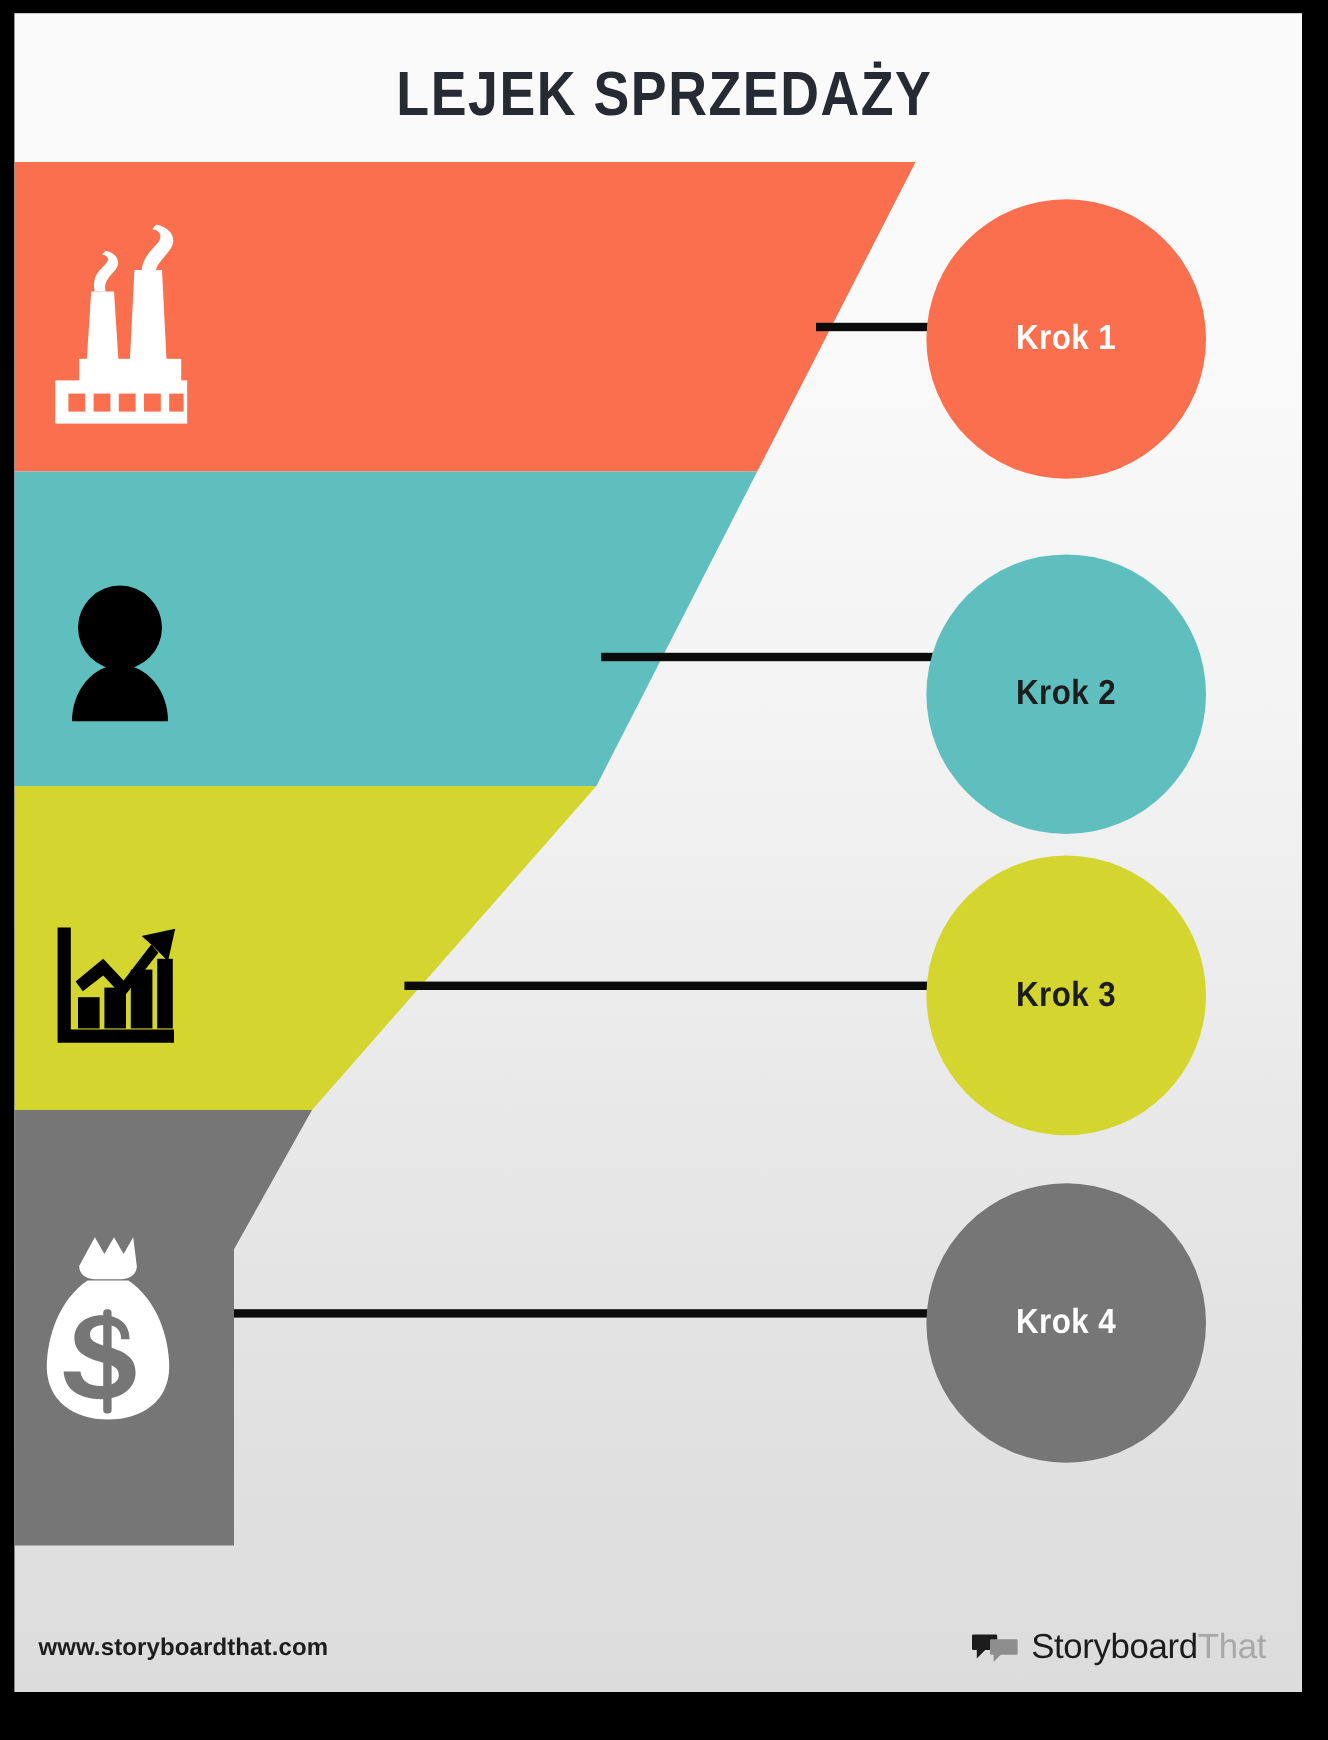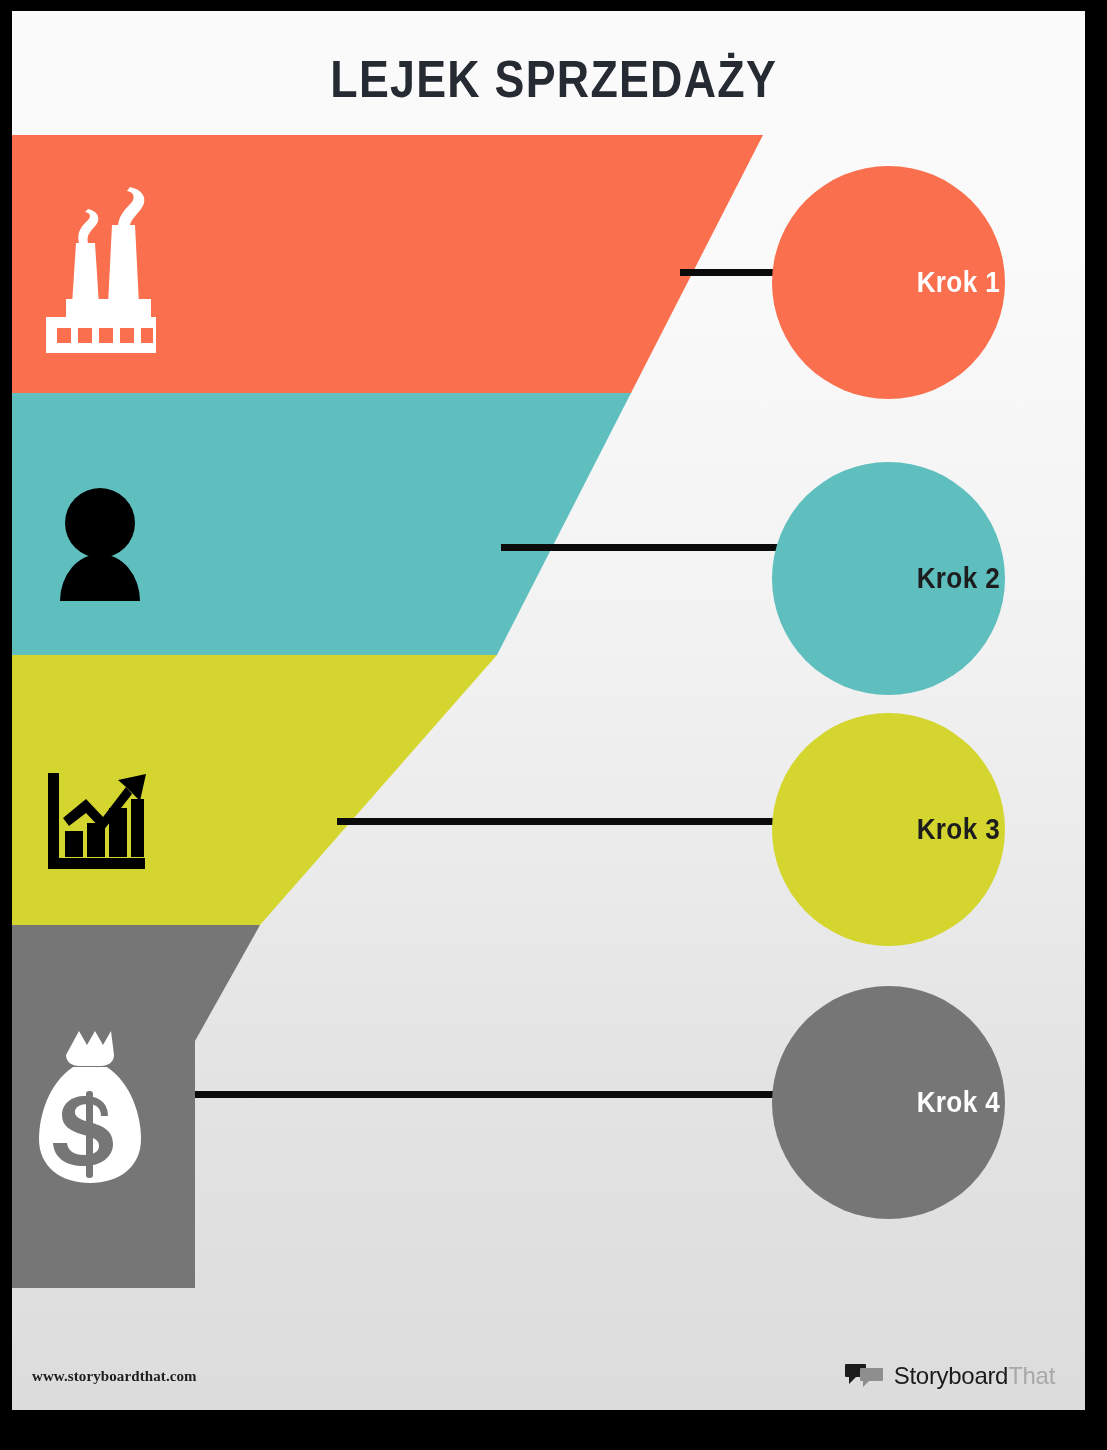--- a/index.html
+++ b/index.html
@@ -55,55 +55,55 @@
     height: 7px;
     background: #0b0b0b;
   }
 
   
   .step-circle {
     position: absolute;
     border-radius: 50%;
     display: flex;
     align-items: center;
-    justify-content: flex-end;
+    justify-content: center;
   }
   .step-label {
     font-family: "Liberation Sans", sans-serif;
     font-weight: 700;
     font-size: 29px;
     letter-spacing: 0.4px;
     transform: scaleX(0.9);
   }
 
   
   .funnel-icon {
     position: absolute;
   }
 
   
   #footer-url {
     position: absolute;
     left: 20px; bottom: 25px;
-    font-family: Liberation Serif, serif;
+    font-family: Liberation Sans, sans-serif;
     font-weight: 700;
-    font-size: 15px;
+    font-size: 20px;
     color: #1d1d1d;
     letter-spacing: 0.1px;
   }
   #footer-logo {
     position: absolute;
     right: 30px; bottom: 20px;
     display: flex;
     align-items: center;
     gap: 9px;
   }
   #footer-logo .logo-text {
     font-family: "Liberation Sans", sans-serif;
-    font-size: 24px;
+    font-size: 29px;
     letter-spacing: -0.3px;
     white-space: nowrap;
   }
   #footer-logo .logo-text .dark { color: #1c1c1c; }
   #footer-logo .logo-text .light { color: #a8a8a8; }
 </style>
 </head>
 <body>
 
 <div id="poster">

